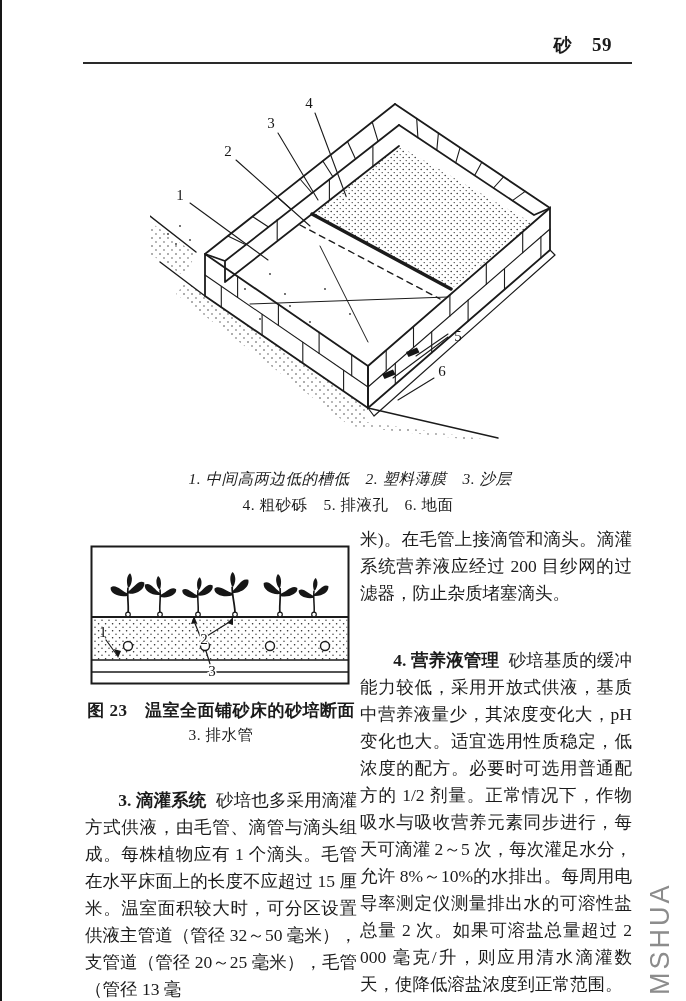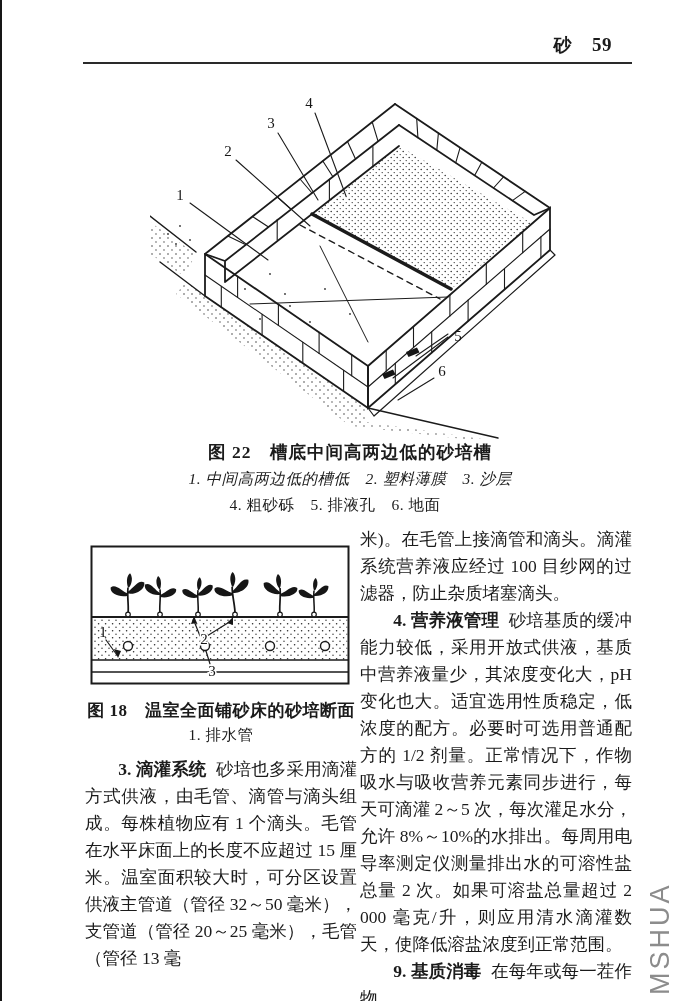--- a/index.html
+++ b/index.html
@@ -13,32 +13,32 @@
   .header .section{margin-right:20px;font-size:18px;}
   .header-rule{position:absolute;left:83px;top:62px;width:549px;height:2px;background:#2a2a2a;}
 
   .fig22{position:absolute;left:150px;top:84px;width:406px;height:356px;}
   .fig22 svg{display:block;width:406px;height:356px;}
 
   .fig22-caption{position:absolute;left:85px;top:440px;width:530px;text-align:center;
     font-size:17.5px;font-weight:bold;letter-spacing:1px;}
   .legend{font-size:15.5px;letter-spacing:.5px;text-align:center;}
   .fig22-l1{position:absolute;left:85px;top:469px;width:530px;font-style:italic;}
-  .fig22-l2{position:absolute;left:70px;top:495px;width:530px;}
+  .fig22-l2{position:absolute;left:83px;top:495px;width:530px;}
 
   .col-left{position:absolute;left:85px;top:528px;width:272px;}
   .fig23{margin:17px 0 0 5px;width:260px;height:140px;}
   .fig23 svg{display:block;width:260px;height:140px;}
   .fig23-caption{margin-top:14px;text-align:center;font-size:17px;font-weight:bold;letter-spacing:.5px;}
   .fig23-l1,.fig23-l2{line-height:25px;}
   .body-text{font-size:17.5px;line-height:27px;text-align:justify;text-justify:inter-ideograph;}
   .col-left .body-text{margin-top:9px;}
   .col-right{position:absolute;left:360px;top:526px;width:272px;}
   p{margin:0;}
-  .indent{text-indent:1.9em;}
+  .indent{text-indent:1.9em;margin-top:40px;}
   .run-head{font-weight:bold;margin-right:.55em;}
 
   .watermark{
     position:absolute;left:645px;top:995px;width:132px;
     transform:rotate(-90deg);transform-origin:0 0;
     font-family:"Liberation Sans","DejaVu Sans",sans-serif;
     font-size:27px;letter-spacing:3px;color:#8c8c8c;font-weight:500;
   }
   svg text{font-family:"Liberation Serif","DejaVu Serif",serif;font-size:15px;fill:#161616;}
   .fig-stroke{stroke:#1b1b1b;fill:none;stroke-linecap:round;}
@@ -114,21 +114,20 @@
 
       <text x="30" y="116" text-anchor="middle">1</text>
       <text x="78" y="72" text-anchor="middle">2</text>
       <text x="121" y="44" text-anchor="middle">3</text>
       <text x="159" y="24" text-anchor="middle">4</text>
       <text x="308" y="257" text-anchor="middle">5</text>
       <text x="292" y="292" text-anchor="middle">6</text>
     </svg>
   </div>
 
-  <div class="fig22-caption">图 22　槽底中间高两边低的砂培槽</div>
   <div class="legend fig22-l1">1. 中间高两边低的槽低　2. 塑料薄膜　3. 沙层</div>
   <div class="legend fig22-l2">4. 粗砂砾　5. 排液孔　6. 地面</div>
 
   <div class="col-left">
 
     <div class="fig23">
       <svg viewBox="0 0 260 140">
         <defs>
           <pattern id="stip23" width="7" height="7" patternUnits="userSpaceOnUse">
             <circle cx="1.6" cy="1.8" r="0.8" fill="#2a2a2a"></circle>
@@ -172,28 +171,28 @@
         <polygon points="101,79 104,71 107,78" fill="#161616"></polygon>
         <polygon points="137,78 143,72 143,80" fill="#161616"></polygon>
         <path class="fig-stroke" stroke-width="1.2" d="M116,106 L120,119"></path>
 
         <text x="13" y="92" text-anchor="middle">1</text>
         <text x="114" y="99" text-anchor="middle" stroke="#fff" stroke-width="3" paint-order="stroke">2</text>
         <text x="122" y="131" text-anchor="middle" stroke="#fff" stroke-width="3" paint-order="stroke">3</text>
       </svg>
     </div>
 
-    <div class="fig23-caption">图 18　温室全面铺砂床的砂培断面</div>
-    <div class="legend fig23-l2">1. 排水管</div>
+    <div class="fig23-caption">图 23　温室全面铺砂床的砂培断面</div>
+    <div class="legend fig23-l2">3. 排水管</div>
 
     <div class="body-text">
       <p class="indent"><span class="run-head">3. 滴灌系统</span><span>砂培也多采用滴灌方式供液，由毛管、滴管与滴头组成。每株植物应有 1 个滴头。毛管在水平床面上的长度不应超过 15 厘米。温室面积较大时，可分区设置供液主管道（管径 32～50 毫米），支管道（管径 20～25 毫米），毛管（管径 13 毫</span></p>
     </div>
   </div>
 
   <div class="col-right body-text">
-    <p>米)。在毛管上接滴管和滴头。滴灌系统营养液应经过 100 目纱网的过滤器，防止杂质堵塞滴头。</p>
+    <p>米)。在毛管上接滴管和滴头。滴灌系统营养液应经过 200 目纱网的过滤器，防止杂质堵塞滴头。</p>
     <p class="indent"><span class="run-head">4. 营养液管理</span><span>砂培基质的缓冲能力较低，采用开放式供液，基质中营养液量少，其浓度变化大，pH 变化也大。适宜选用性质稳定，低浓度的配方。必要时可选用普通配方的 1/2 剂量。正常情况下，作物吸水与吸收营养元素同步进行，每天可滴灌 2～5 次，每次灌足水分，允许 8%～10%的水排出。每周用电导率测定仪测量排出水的可溶性盐总量 2 次。如果可溶盐总量超过 2 000 毫克/升，则应用清水滴灌数天，使降低溶盐浓度到正常范围。</span></p>
     <p class="indent"><span class="run-head">9. 基质消毒</span><span>在每年或每一茬作物</span></p>
   </div>
 
   <div class="watermark">MSHUA</div>
 </div>
 
 </body></html>

